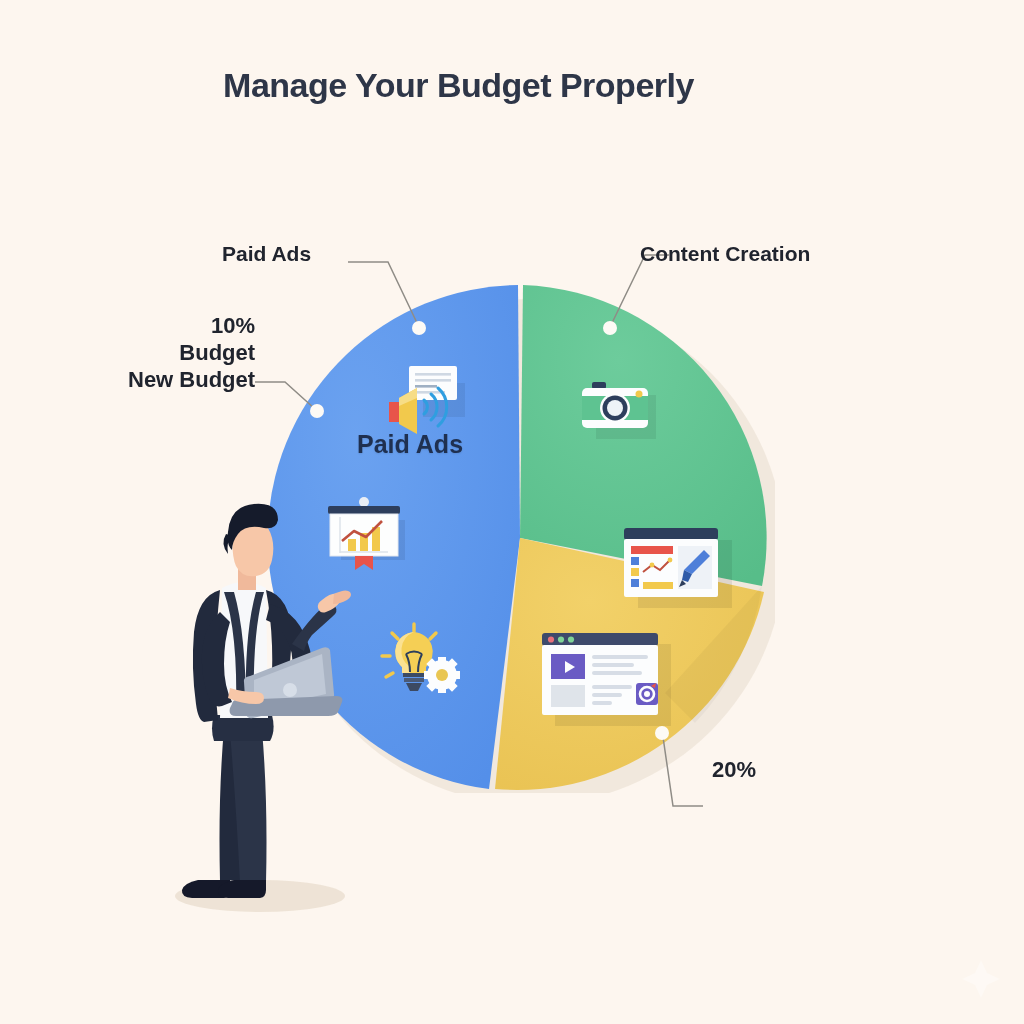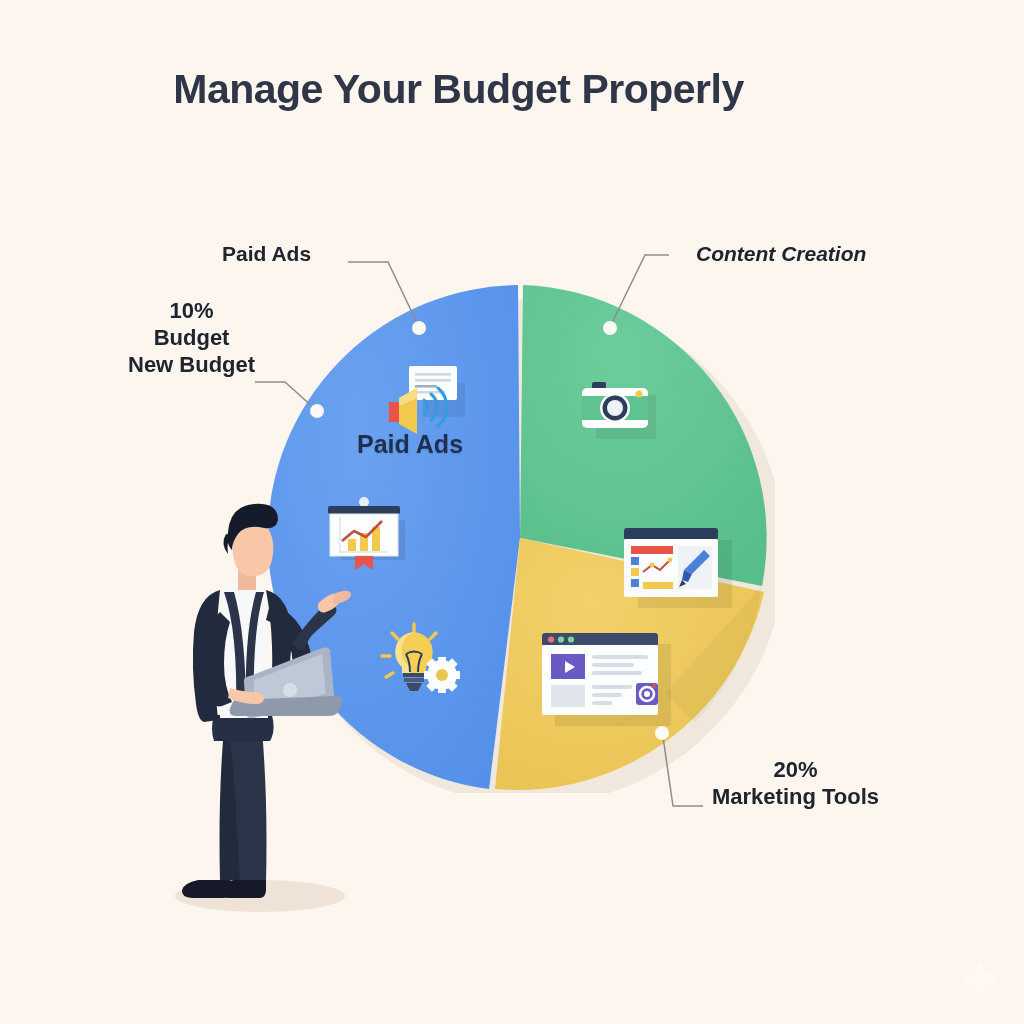--- a/index.html
+++ b/index.html
@@ -10,34 +10,34 @@
     background:#fdf6ef;
     overflow:hidden;
     position:relative;
   }
   #stage { position:absolute; inset:0; width:1024px; height:1024px; }
 
   
   #title {
     position:absolute; top:66px; left:0; width:917px;
     text-align:center;
-    font-size:41px; font-weight:bold; letter-spacing:-0.5px;
+    font-size:34px; font-weight:bold; letter-spacing:-0.5px;
     color:#2e3648;
   }
 
   
   #pie-wrap { position:absolute; left:265px; top:283px; width:510px; height:510px; }
   #pie-svg  { position:absolute; left:0; top:0; }
 
   
   .callout { position:absolute; color:#20242e; font-weight:bold; line-height:1.22; }
 
   #label-paid-ads       { left:222px;  top:241px;  font-size:21px; }
-  #label-testing        { left:128px;  top:298px;  font-size:22px; text-align:center; }
-  #label-content        { left:696px;  top:241px;  font-size:21px;font-style:italic; }
+  #label-testing        { left:128px;  top:313px;  font-size:22px; text-align:right; }
+  #label-content        { left:640px;  top:241px;  font-size:21px; }
   #label-tools          { left:712px;  top:757px;  font-size:22px; text-align:left; }
 
   
   #slice-label-paid-ads {
     position:absolute; left:357px; top:430px;
     font-size:25px; font-weight:bold; color:#1f3050;
     text-shadow:0 1px 2px rgba(0,0,0,.10);
   }
 
   
@@ -120,22 +120,21 @@
     <div>10%</div>
     <div>Budget</div>
     <div>New Budget</div>
   </div>
 
   <div class="callout" id="label-content">
     <span>Content Creation</span>
   </div>
 
   <div class="callout" id="label-tools">
-    <div style="text-align:center">20%</div>
-    <div>Marketing Tools</div>
+    <div style="">20%</div>
   </div>
 
   <svg class="icon-abs" id="icon-megaphone" width="82" height="78" viewBox="0 0 82 78">
     <path d="M34 14 h44 v34 h-44 z" fill="#000" opacity=".07" transform="translate(6,7)"></path>
     <rect x="26" y="4" width="48" height="34" rx="2" fill="#fcfdfe"></rect>
     <rect x="32" y="11" width="36" height="2.6" fill="#cfd8e3"></rect>
     <rect x="32" y="17" width="36" height="2.6" fill="#cfd8e3"></rect>
     <rect x="32" y="23" width="22" height="2.6" fill="#9fb0c4"></rect>
     <rect x="32" y="29" width="30" height="2.6" fill="#cfd8e3"></rect>
     <path d="M6 40 h10 v20 H6 z" fill="#e8544a"></path>

